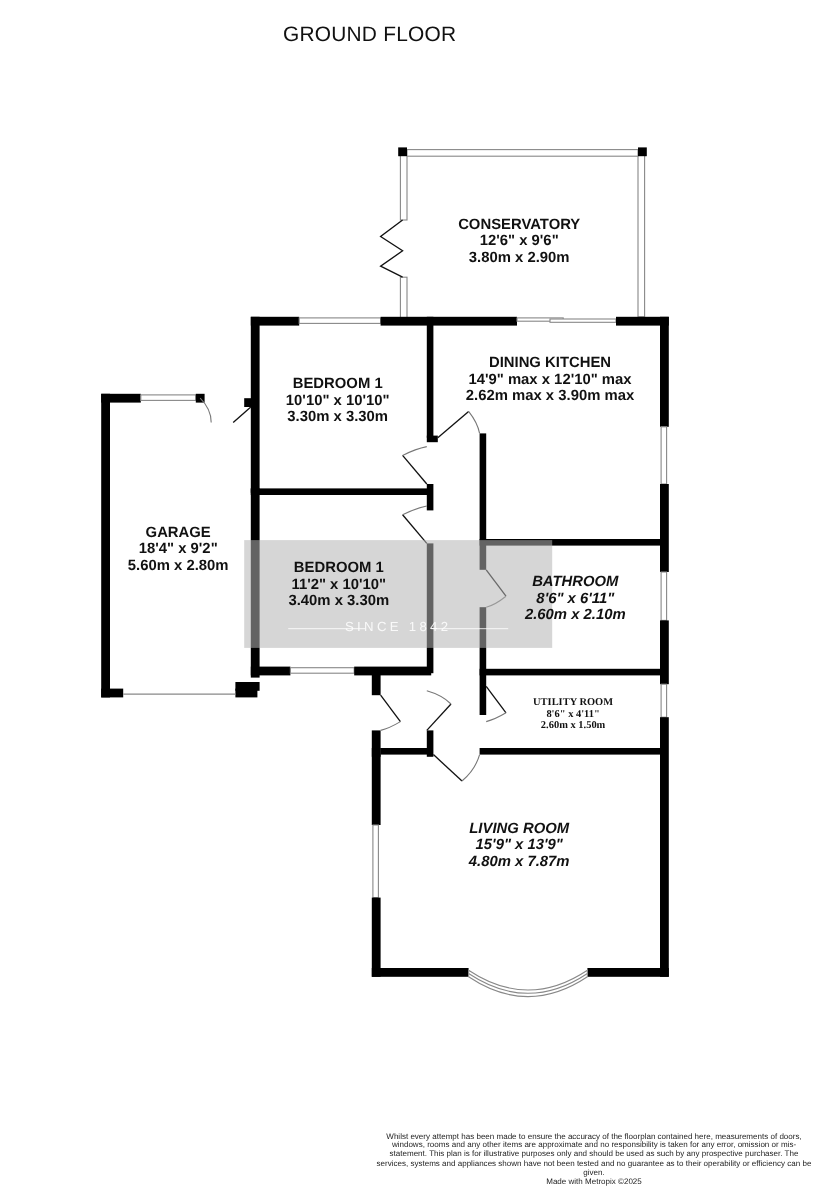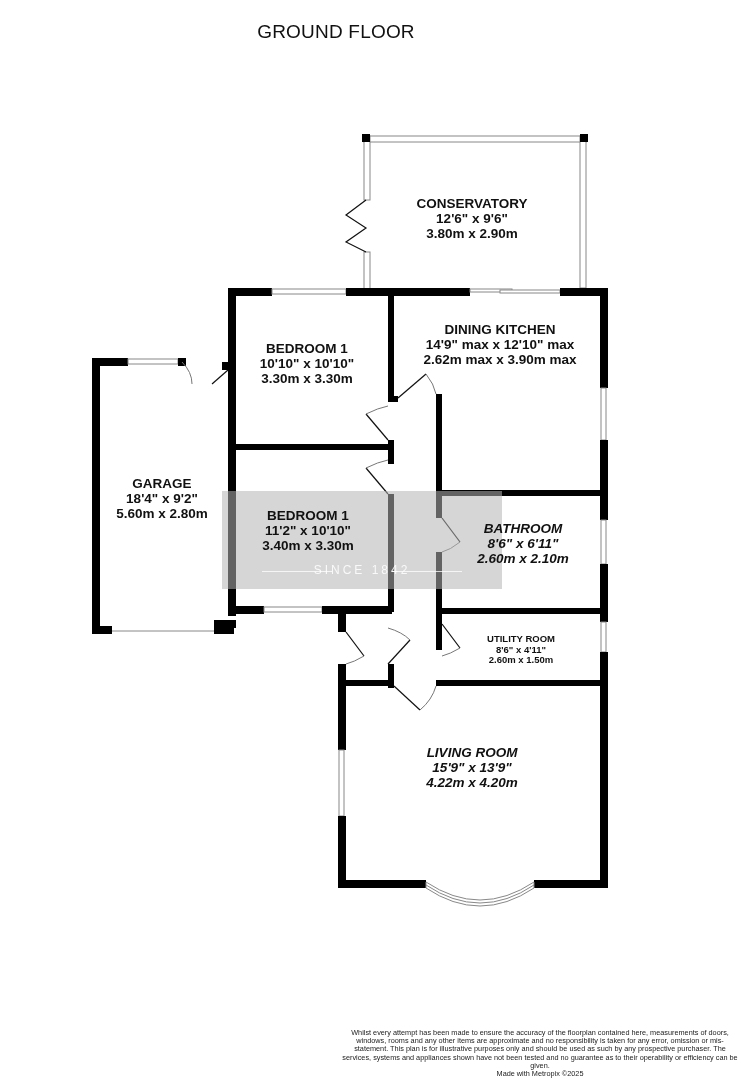--- a/index.html
+++ b/index.html
@@ -160,28 +160,28 @@
   <span class="dim">11'2"  x 10'10"</span>
   <span class="dim">3.40m  x 3.30m</span>
 </div>
 
 <div class="room-label lg" style="left:456px;top:521px;width:134px;font-style:italic;">
   <span class="name">BATHROOM</span>
   <span class="dim">8'6"  x 6'11"</span>
   <span class="dim">2.60m  x 2.10m</span>
 </div>
 
-<div class="room-label sm" style="left:466px;top:634px;width:110px;">
+<div class="room-label sm" style="left:466px;top:634px;width:110px;font-family:Liberation Serif, serif;">
   <span class="name">UTILITY ROOM</span>
   <span class="dim">8'6"  x 4'11"</span>
   <span class="dim">2.60m  x 1.50m</span>
 </div>
 
 <div class="room-label lg" style="left:402px;top:745px;width:140px;font-style:italic;">
   <span class="name">LIVING ROOM</span>
   <span class="dim">15'9"  x 13'9"</span>
-  <span class="dim">4.22m  x 4.20m</span>
+  <span class="dim">4.80m  x 7.87m</span>
 </div>
 
 <div class="disclaimer">
   <div>Whilst every attempt has been made to ensure the accuracy of the floorplan contained here, measurements of doors, windows, rooms and any other items are approximate and no responsibility is taken for any error, omission or mis-statement. This plan is for illustrative purposes only and should be used as such by any prospective purchaser. The services, systems and appliances shown have not been tested and no guarantee as to their operability or efficiency can be given.</div>
   <div>Made with Metropix ©2025</div>
 </div>
 
 </body></html>

